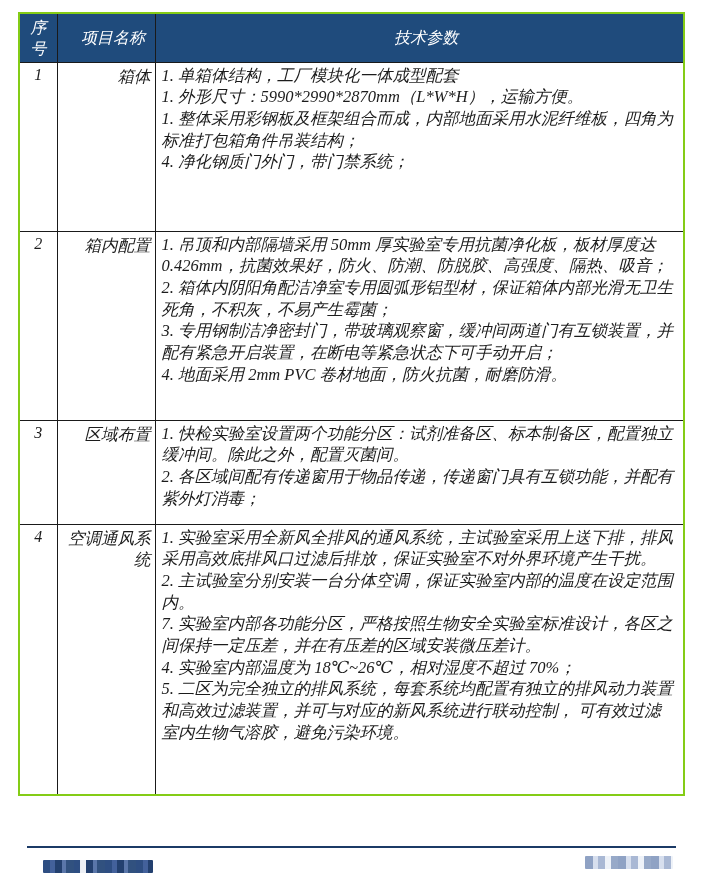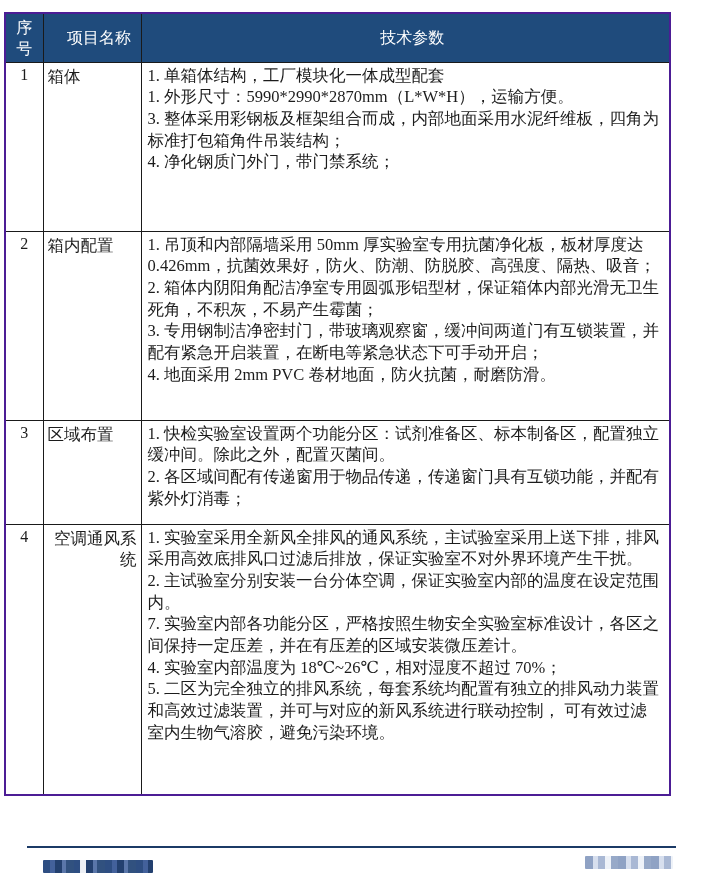--- a/index.html
+++ b/index.html
@@ -8,26 +8,27 @@
     background: #ffffff;
     font-family: "Liberation Serif", "DejaVu Serif", serif;
     color: #1c1c1c;
     position: relative;
     overflow: hidden;
   }
   .page { position: absolute; inset: 0; }
 
   table.spec-table {
     position: absolute;
-    left: 4px; top: 12px;
+    left: 18px; top: 12px;
     width: 665px;
     border-collapse: collapse;
     table-layout: fixed;
-    border: 2px solid #4c1d95;
+    border: 2px solid #84cc16;
     font-size: 16.5px;
+    font-style: italic;
   }
   .spec-table col.c1 { width: 38px; }
   .spec-table col.c2 { width: 98px; }
   .spec-table col.c3 { width: 529px; }
 
   .spec-table th, .spec-table td {
     border: 1px solid #1a1a1a;
     vertical-align: top;
     box-sizing: border-box;
   }
@@ -49,21 +50,21 @@
   tr.r2 { height: 189px; }
   tr.r3 { height: 104px; }
   tr.r4 { height: 271px; }
 
   td.c-idx {
     text-align: center;
     padding-top: 3px;
     font-size: 16px;
   }
   td.c-name {
-    text-align: left;
+    text-align: right;
     padding: 3px 4px 0 4px;
     line-height: 21.7px;
   }
   tr.r4 td.c-name { text-align: right; }
   td.c-params {
     padding: 2px 6px 0 6px;
     line-height: 21.7px;
     margin-left: 36px;
   }
   .param-line { margin: 0; }
@@ -111,21 +112,21 @@
         <th>技术参数</th>
       </tr>
     </thead>
     <tbody>
       <tr class="r1">
         <td class="c-idx">1</td>
         <td class="c-name">箱体</td>
         <td class="c-params">
           <div class="param-line">1. 单箱体结构，工厂模块化一体成型配套</div>
           <div class="param-line">1. 外形尺寸：5990*2990*2870mm（L*W*H），运输方便。</div>
-          <div class="param-line">3. 整体采用彩钢板及框架组合而成，内部地面采用水泥纤维板，四角为标准打包箱角件吊装结构；</div>
+          <div class="param-line">1. 整体采用彩钢板及框架组合而成，内部地面采用水泥纤维板，四角为标准打包箱角件吊装结构；</div>
           <div class="param-line">4. 净化钢质门外门，带门禁系统；</div>
         </td>
       </tr>
       <tr class="r2">
         <td class="c-idx">2</td>
         <td class="c-name">箱内配置</td>
         <td class="c-params">
           <div class="param-line">1. 吊顶和内部隔墙采用 50mm 厚实验室专用抗菌净化板，板材厚度达 0.426mm，抗菌效果好，防火、防潮、防脱胶、高强度、隔热、吸音；</div>
           <div class="param-line">2. 箱体内阴阳角配洁净室专用圆弧形铝型材，保证箱体内部光滑无卫生死角，不积灰，不易产生霉菌；</div>
           <div class="param-line">3. 专用钢制洁净密封门，带玻璃观察窗，缓冲间两道门有互锁装置，并配有紧急开启装置，在断电等紧急状态下可手动开启；</div>

